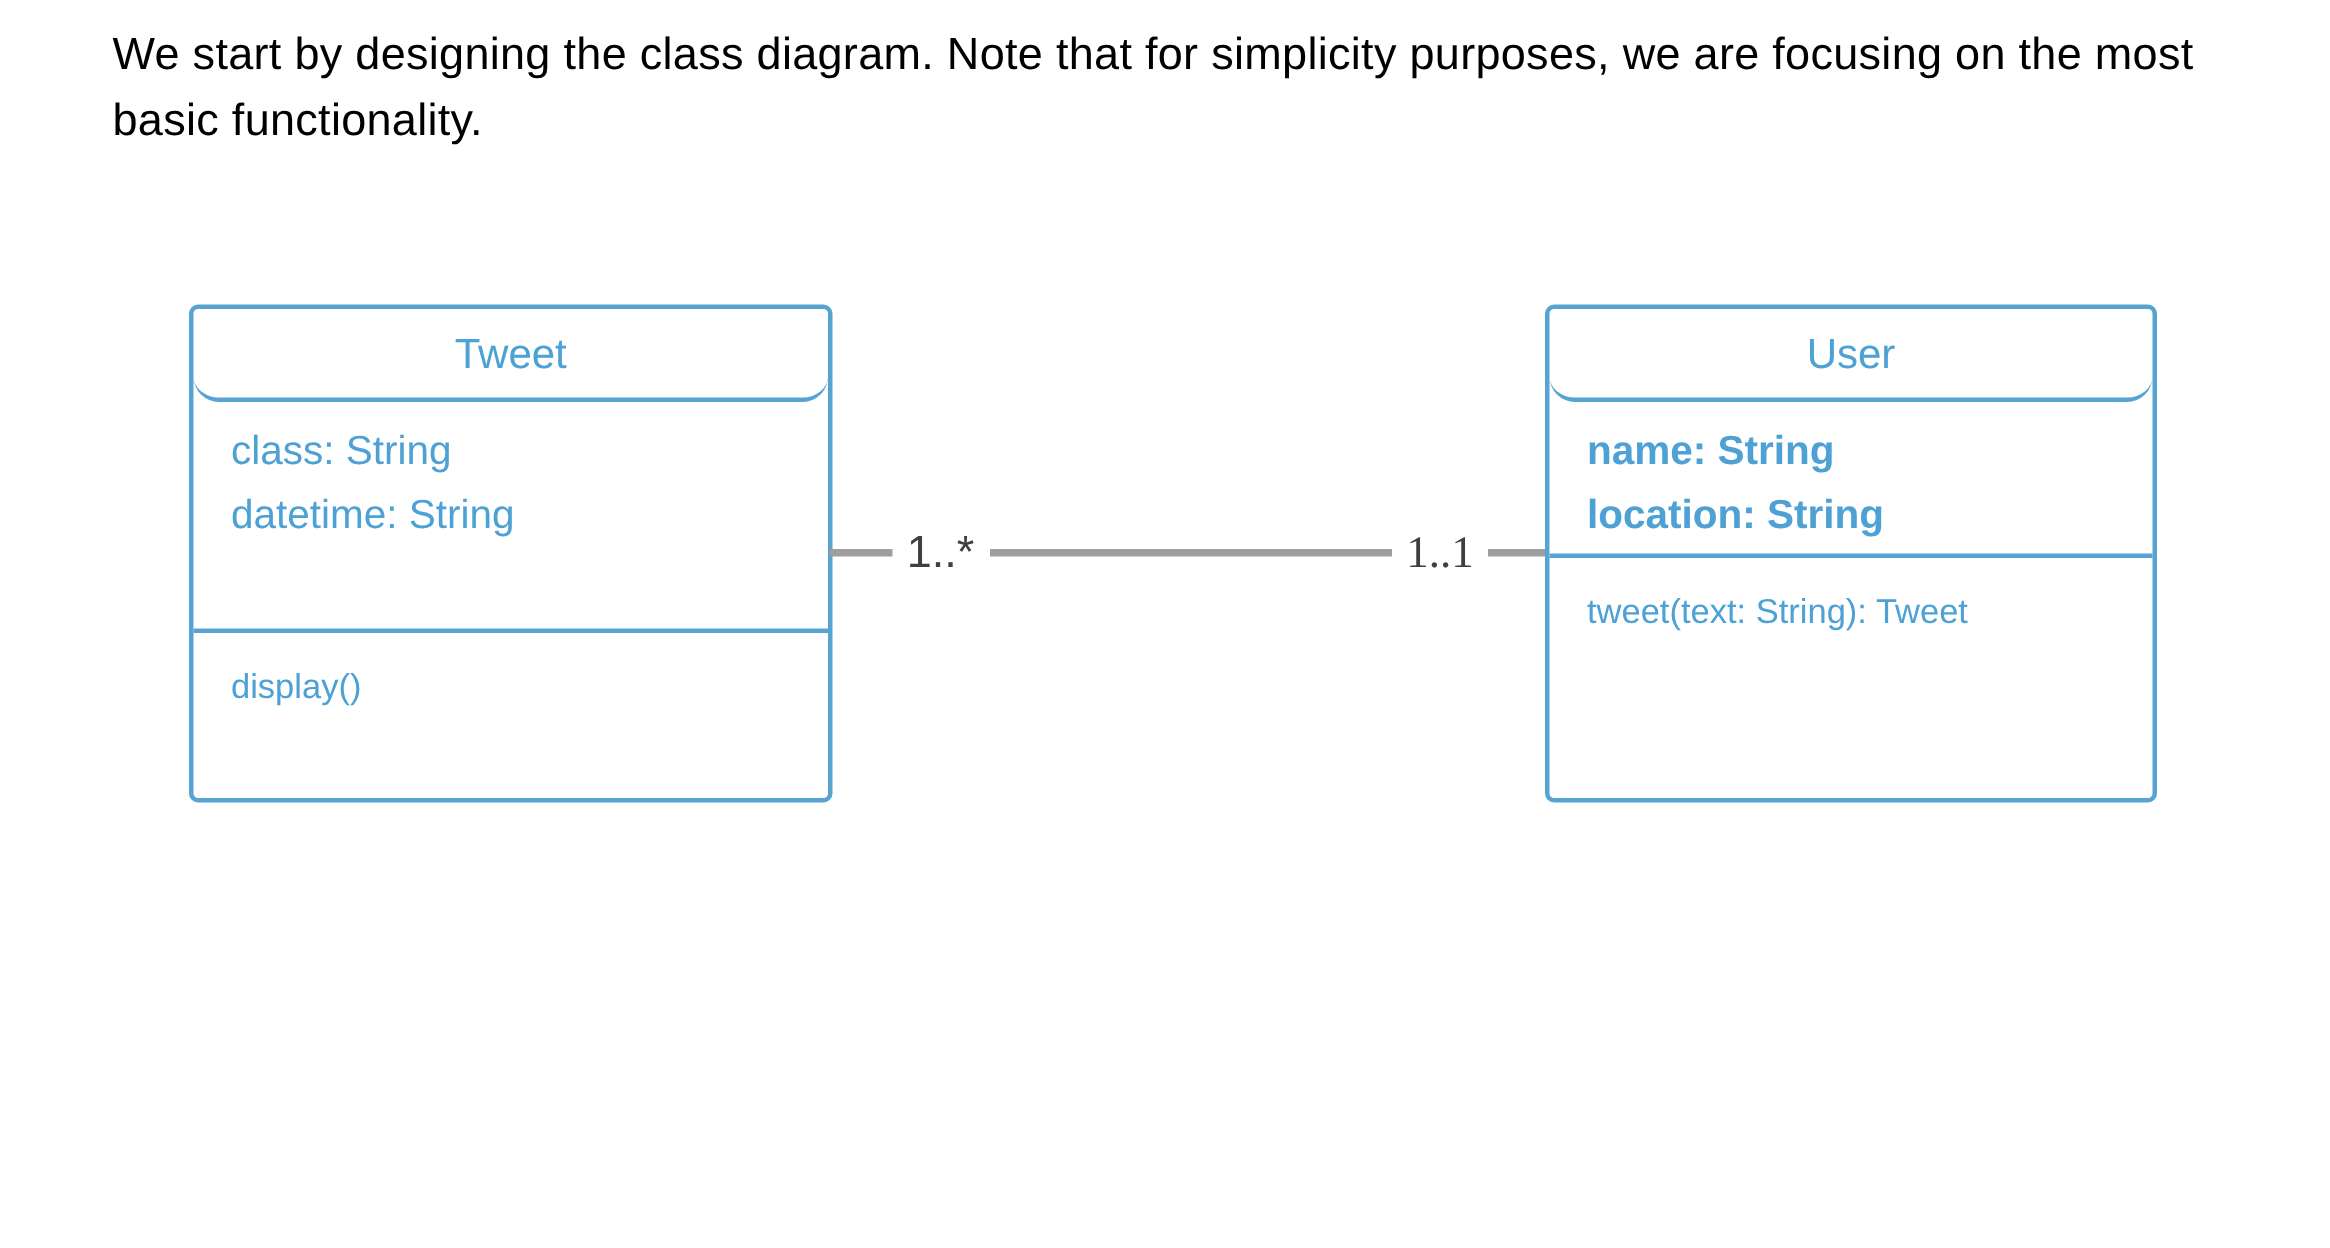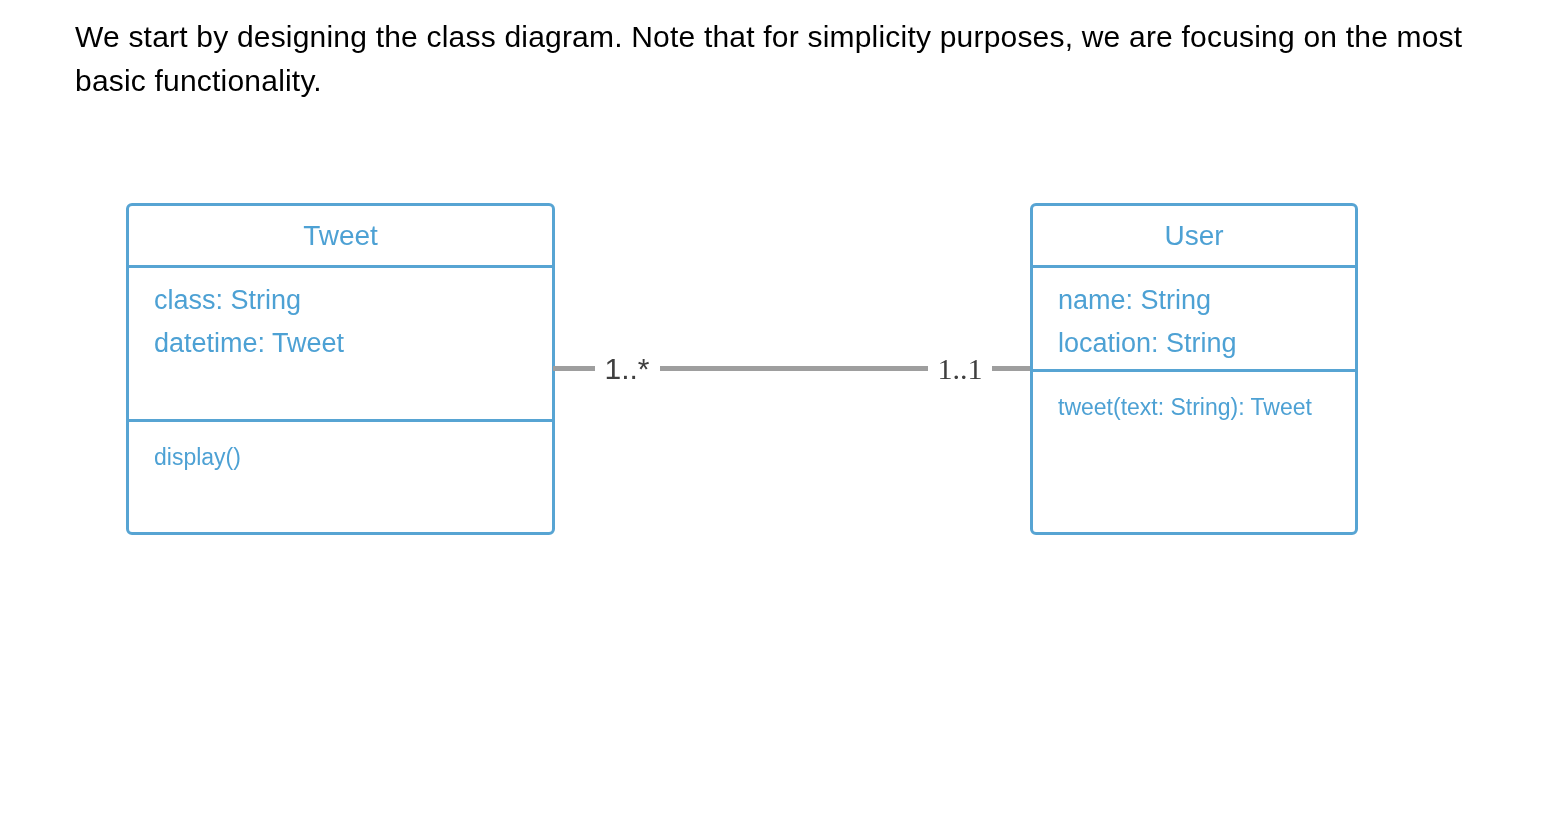--- a/index.html
+++ b/index.html
@@ -35,38 +35,39 @@
     top: 203px;
     height: 332px;
     background: #fff;
     border: 3px solid var(--box-border-blue);
     border-radius: 6px;
     display: flex;
     flex-direction: column;
     color: var(--class-text-blue);
   }
   .class-box.tweet { left: 126px; width: 429px; }
-  .class-box.user  { left: 1030px; width: 328px; }
+  .class-box.user  { left: 1030px; width: 408px; }
   .class-title {
     height: 62px;
     flex: 0 0 62px;
     border-bottom: 3px solid var(--box-border-blue);
     display: flex;
     align-items: center;
     justify-content: center;
     font-size: 28px;
+    border-radius: 17px;
   }
   .class-attrs {
     border-bottom: 3px solid var(--box-border-blue);
     padding: 11px 10px 0 25px;
     font-size: 27px;
     line-height: 43px;
   }
   .tweet .class-attrs { flex: 0 0 154px; }
-  .user  .class-attrs { flex: 0 0 104px; }
+  .user  .class-attrs { flex: 0 0 104px; font-weight: bold; }
   .class-methods {
     flex: 1 1 auto;
     padding: 14px 10px 0 25px;
     font-size: 23px;
     line-height: 43px;
   }
   .assoc-seg {
     position: absolute;
     top: 366px;
     height: 5px;
@@ -90,21 +91,21 @@
 <body>
 
 <div class="page">
 
   <p class="intro">We start by designing the class diagram. Note that for simplicity purposes, we are focusing on the most basic functionality.</p>
 
   <div class="class-box tweet">
     <div class="class-title">Tweet</div>
     <div class="class-attrs">
       <div>class: String</div>
-      <div>datetime: Tweet</div>
+      <div>datetime: String</div>
     </div>
     <div class="class-methods">
       <div>display()</div>
     </div>
   </div>
 
   <div class="assoc-seg seg1"></div>
   <div class="multiplicity left">1..*</div>
   <div class="assoc-seg seg2"></div>
   <div class="multiplicity right">1..1</div>

